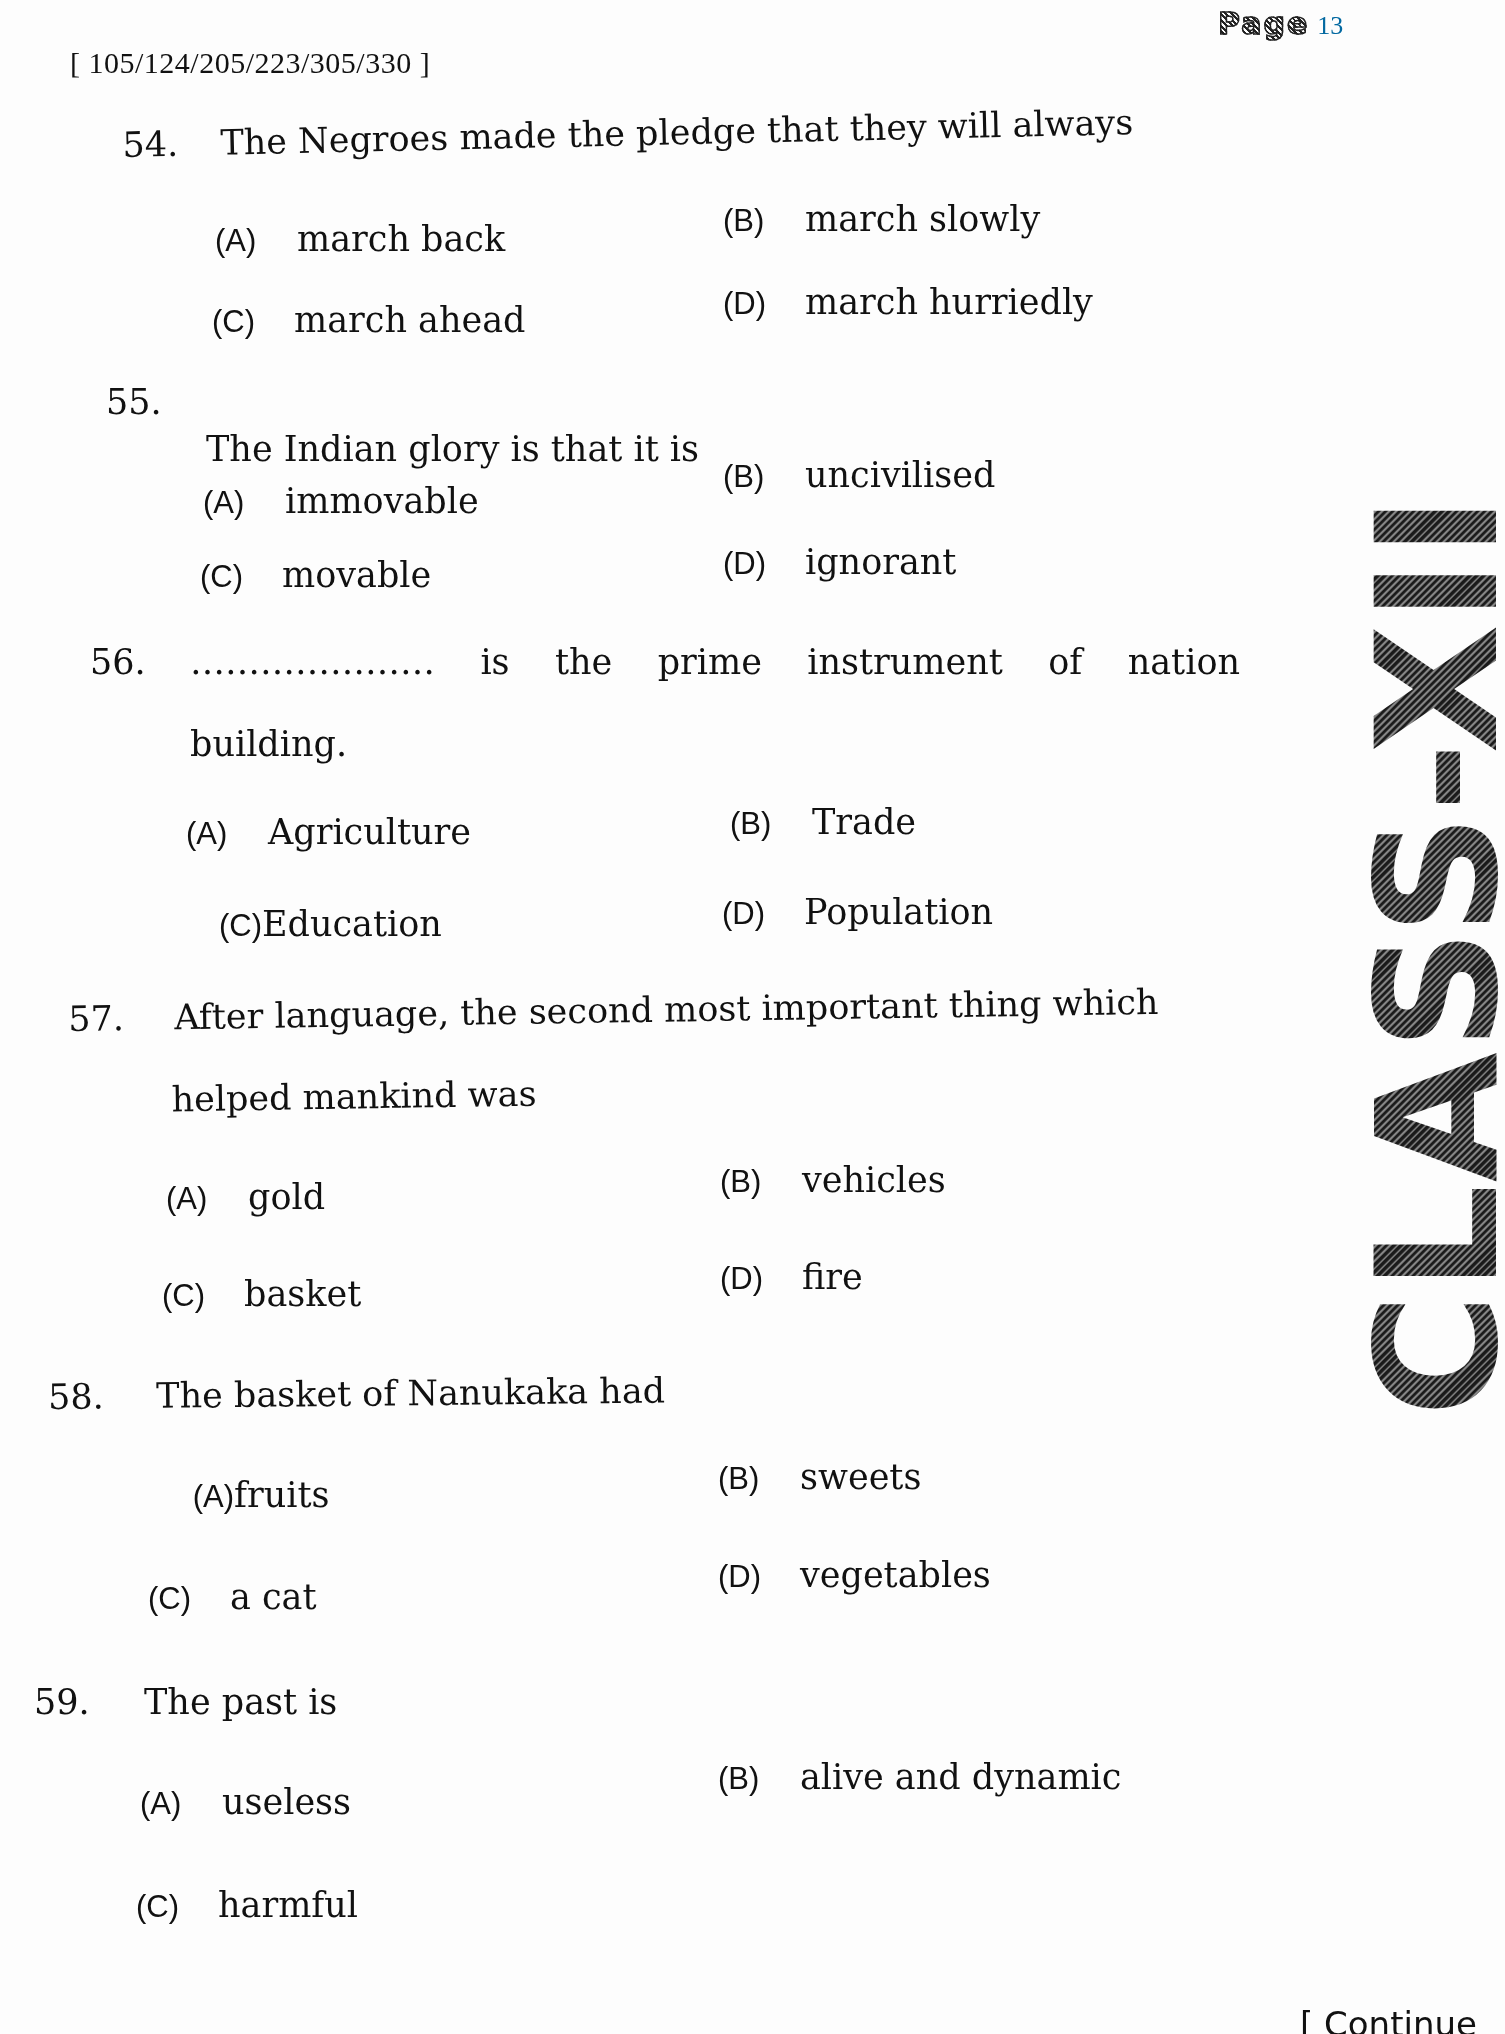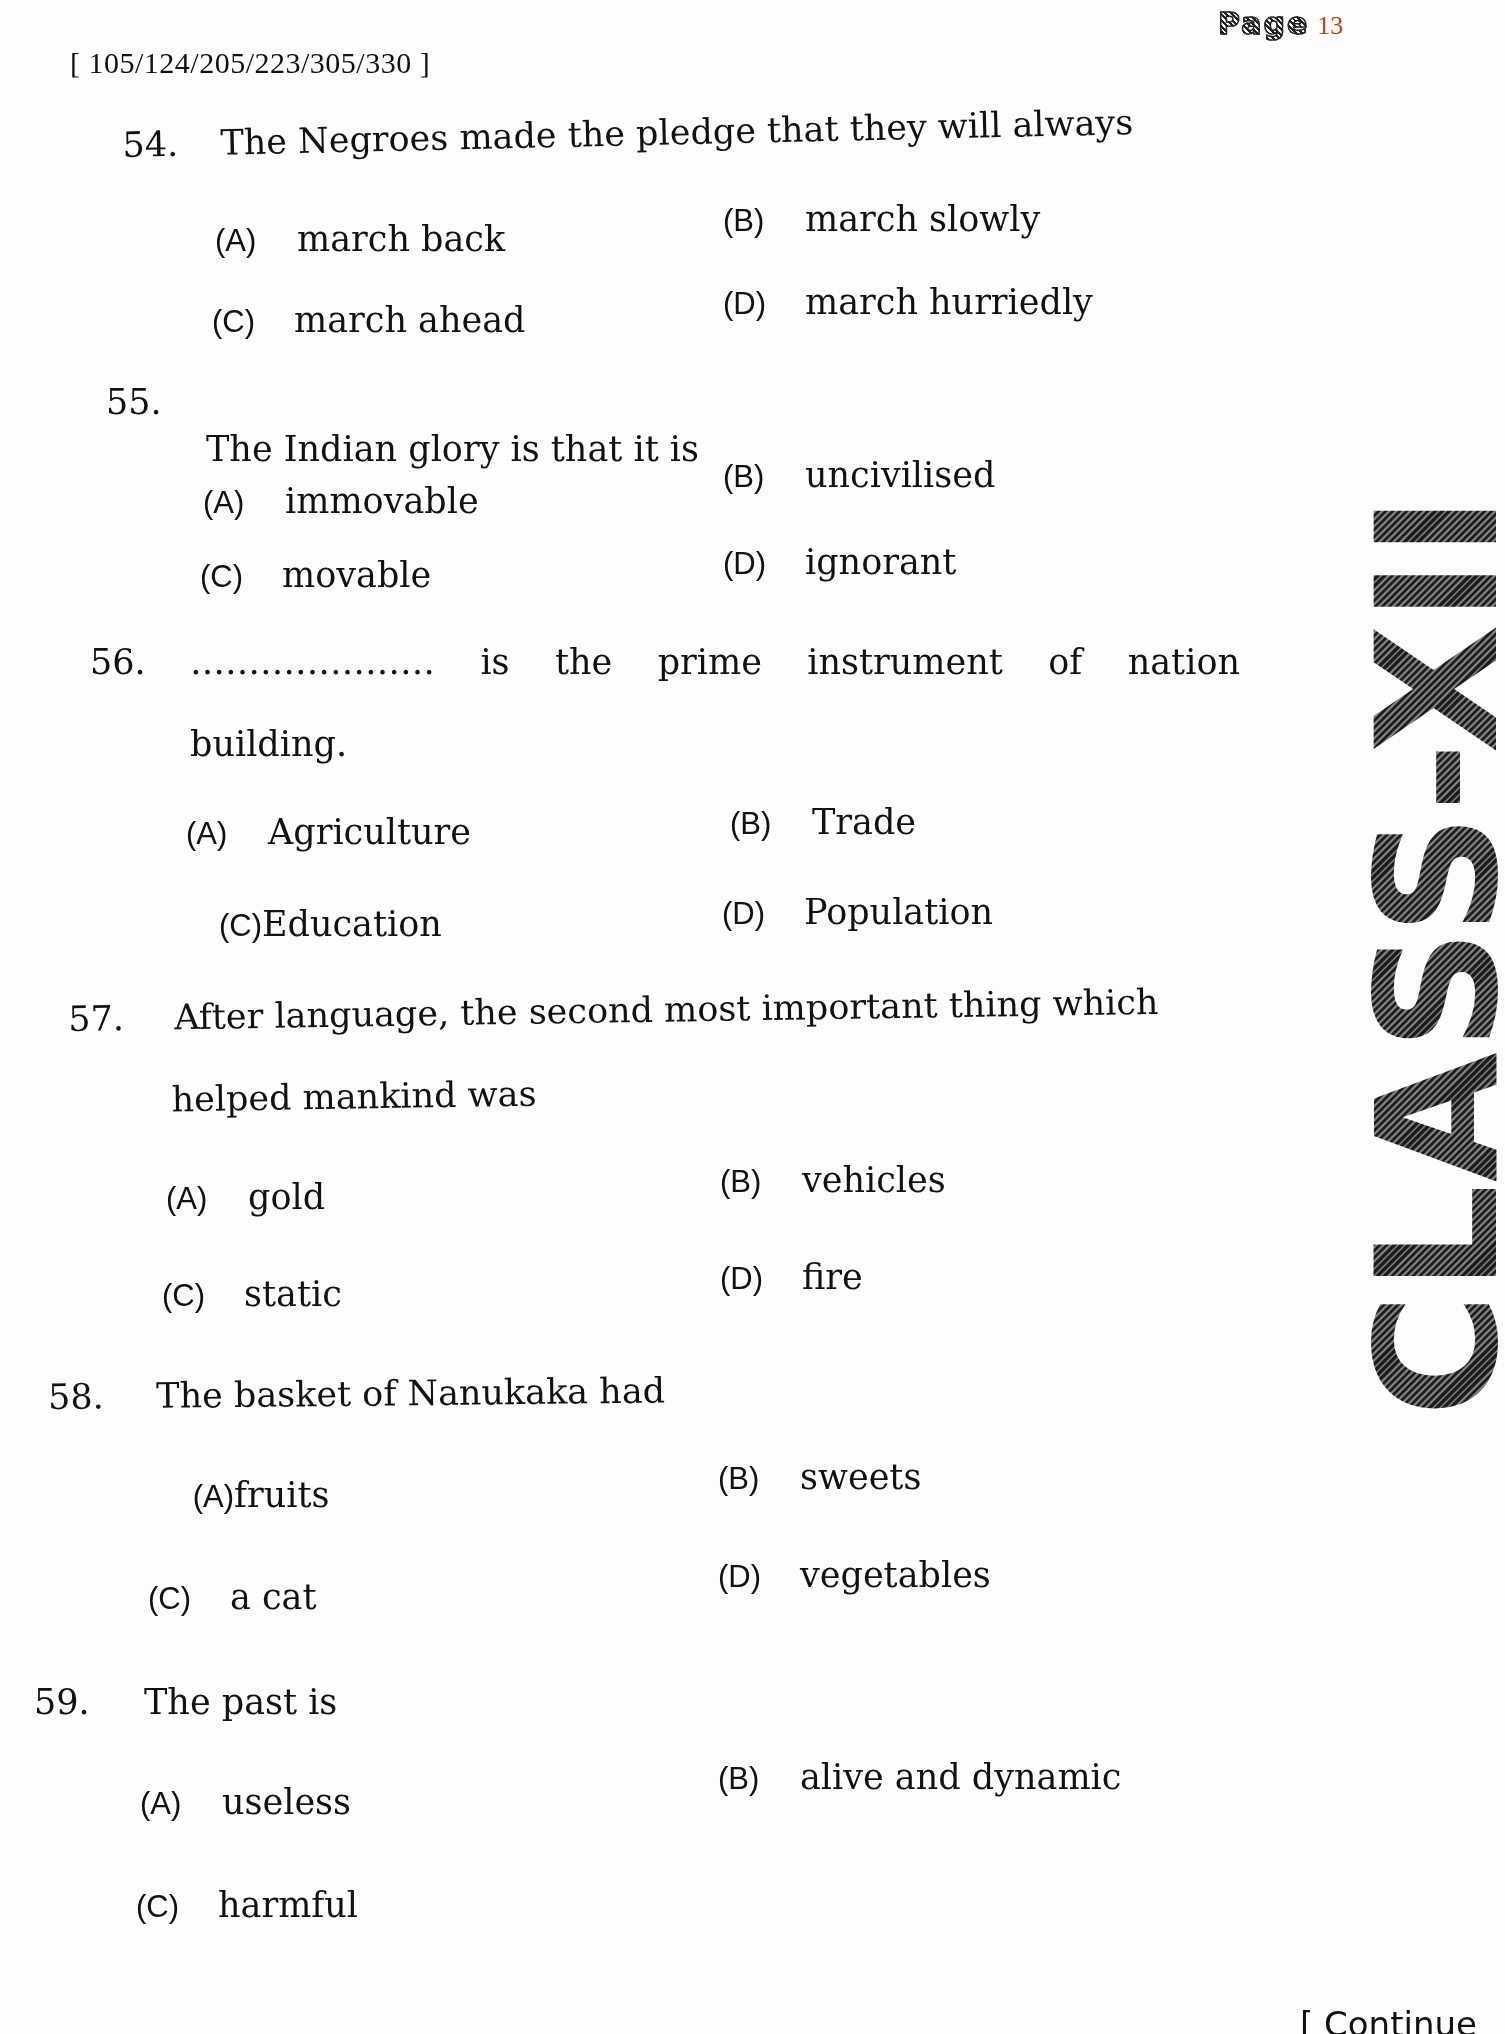--- a/index.html
+++ b/index.html
@@ -20,21 +20,21 @@
       font-family: "DejaVu Sans", sans-serif;
       color: #333;
     }
     .page-label .word {
       color: transparent;
       -webkit-text-stroke: 1.5px #222;
       background-image: repeating-linear-gradient(45deg, #222 0 2px, transparent 2px 4px);
       -webkit-background-clip: text;
       background-clip: text;
     }
-    .page-label .num { font-family: "Liberation Serif", serif; font-weight: normal; font-size: 26px; color:#c2410c; margin-left: 8px; letter-spacing: 0; }
+    .page-label .num { font-family: "Liberation Serif", serif; font-weight: normal; font-size: 26px; color:#0369a1; margin-left: 8px; letter-spacing: 0; }
 
     .question { position: absolute; font-size: 35px; line-height: 1; white-space: nowrap; }
     .q-num { position: absolute; left: 0; top: 0; }
     .q-text { position: absolute; top: 0; }
     .q-cont { position: absolute; }
 
     .opt { position: absolute; font-size: 35px; white-space: nowrap; line-height: 1; }
     .opt .letter { display: inline-block; width: 82px; font-family: "Liberation Sans", sans-serif; font-size: 31px; }
     .opt .ans { display: inline-block; }
 
@@ -100,21 +100,21 @@
   <div class="opt" style="left:180px; top:907px;text-align:right;"><span class="letter">(C)</span><span class="ans">Education</span></div>
   <div class="opt" style="left:722px; top:895px;"><span class="letter">(D)</span><span class="ans">Population</span></div>
 
   <div class="question" style="left:68px; top:1002px; transform: rotate(-0.9deg); transform-origin: left top;">
     <span class="q-num">57.</span>
     <span class="q-text" style="left:106px;">After language, the second most important thing which</span>
     <span class="q-cont" style="left:102px; top:82px;">helped mankind was</span>
   </div>
   <div class="opt" style="left:166px; top:1180px;"><span class="letter">(A)</span><span class="ans">gold</span></div>
   <div class="opt" style="left:720px; top:1163px;"><span class="letter">(B)</span><span class="ans">vehicles</span></div>
-  <div class="opt" style="left:162px; top:1277px;"><span class="letter">(C)</span><span class="ans">static</span></div>
+  <div class="opt" style="left:162px; top:1277px;"><span class="letter">(C)</span><span class="ans">basket</span></div>
   <div class="opt" style="left:720px; top:1260px;"><span class="letter">(D)</span><span class="ans">fire</span></div>
 
   <div class="question" style="left:48px; top:1380px; transform: rotate(-0.6deg); transform-origin: left top;">
     <span class="q-num">58.</span>
     <span class="q-text" style="left:108px;">The basket of Nanukaka had</span>
   </div>
   <div class="opt" style="left:152px; top:1478px;text-align:right;"><span class="letter">(A)</span><span class="ans">fruits</span></div>
   <div class="opt" style="left:718px; top:1460px;"><span class="letter">(B)</span><span class="ans">sweets</span></div>
   <div class="opt" style="left:148px; top:1580px;"><span class="letter">(C)</span><span class="ans">a cat</span></div>
   <div class="opt" style="left:718px; top:1558px;"><span class="letter">(D)</span><span class="ans">vegetables</span></div>

